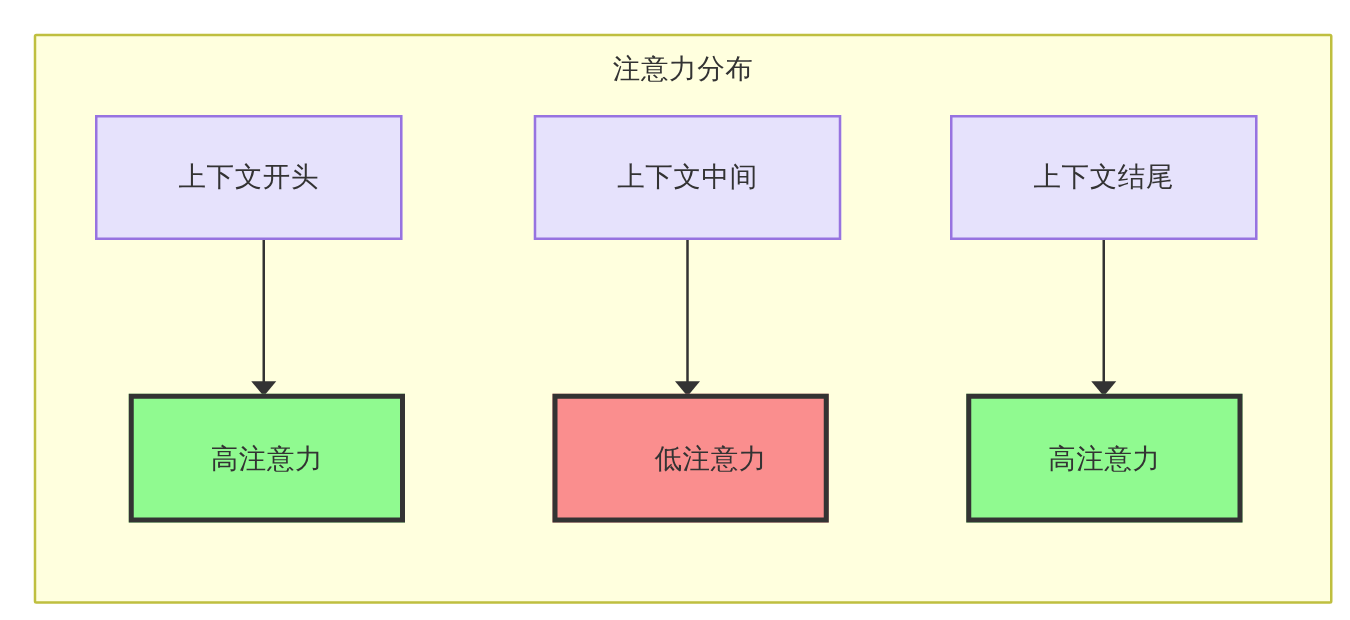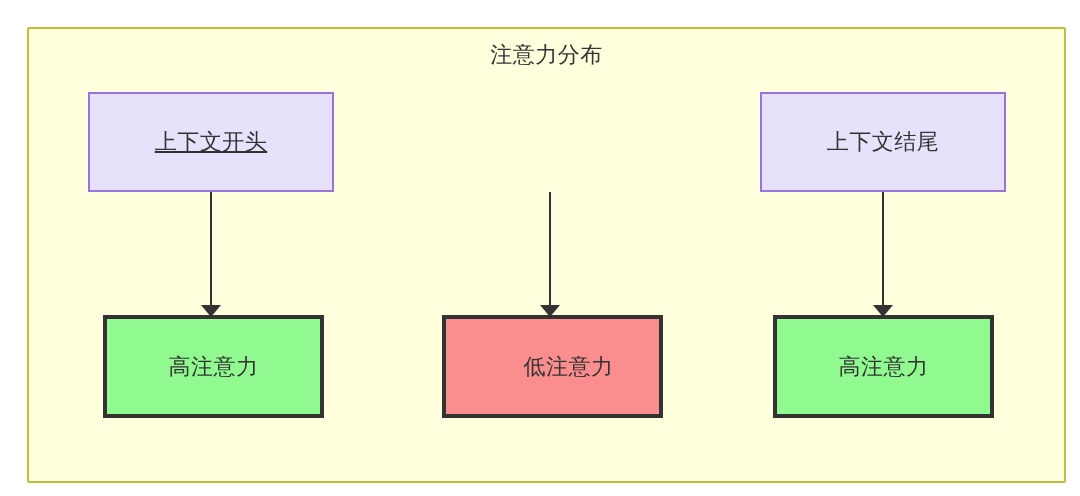--- a/index.html
+++ b/index.html
@@ -81,21 +81,21 @@
   .node.result.high {
     background: #90fa90;
   }
 
   .node.result.low {
     background: #fa8e8e;
     padding-left: 32px;
   }
 
   
-  .col-1.source { left:  88px; text-decoration: underline; }
+  .col-1.source { left:  76px; }
   .col-2.source { left: 427px; }
   .col-3.source { left: 760px; align-items: center; }
 
   .col-1.result { left: 103px; }
   .col-2.result { left: 442px; }
   .col-3.result { left: 773px; }
 
   
   .edge-layer {
     position: absolute;
@@ -139,20 +139,23 @@
     <g>
       <line class="edge-line" x1="883" y1="192" x2="883" y2="307"></line>
       <polygon class="edge-head" points="873,305 893,305 883,317"></polygon>
     </g>
   </svg>
 
   <div class="node source col-1">
     <span>上下文开头</span>
   </div>
 
+  <div class="node source col-2">
+    <span>上下文中间</span>
+  </div>
 
   <div class="node source col-3">
     <span>上下文结尾</span>
   </div>
 
   <div class="node result high col-1">
     <span>高注意力</span>
   </div>
 
   <div class="node result low col-2">

